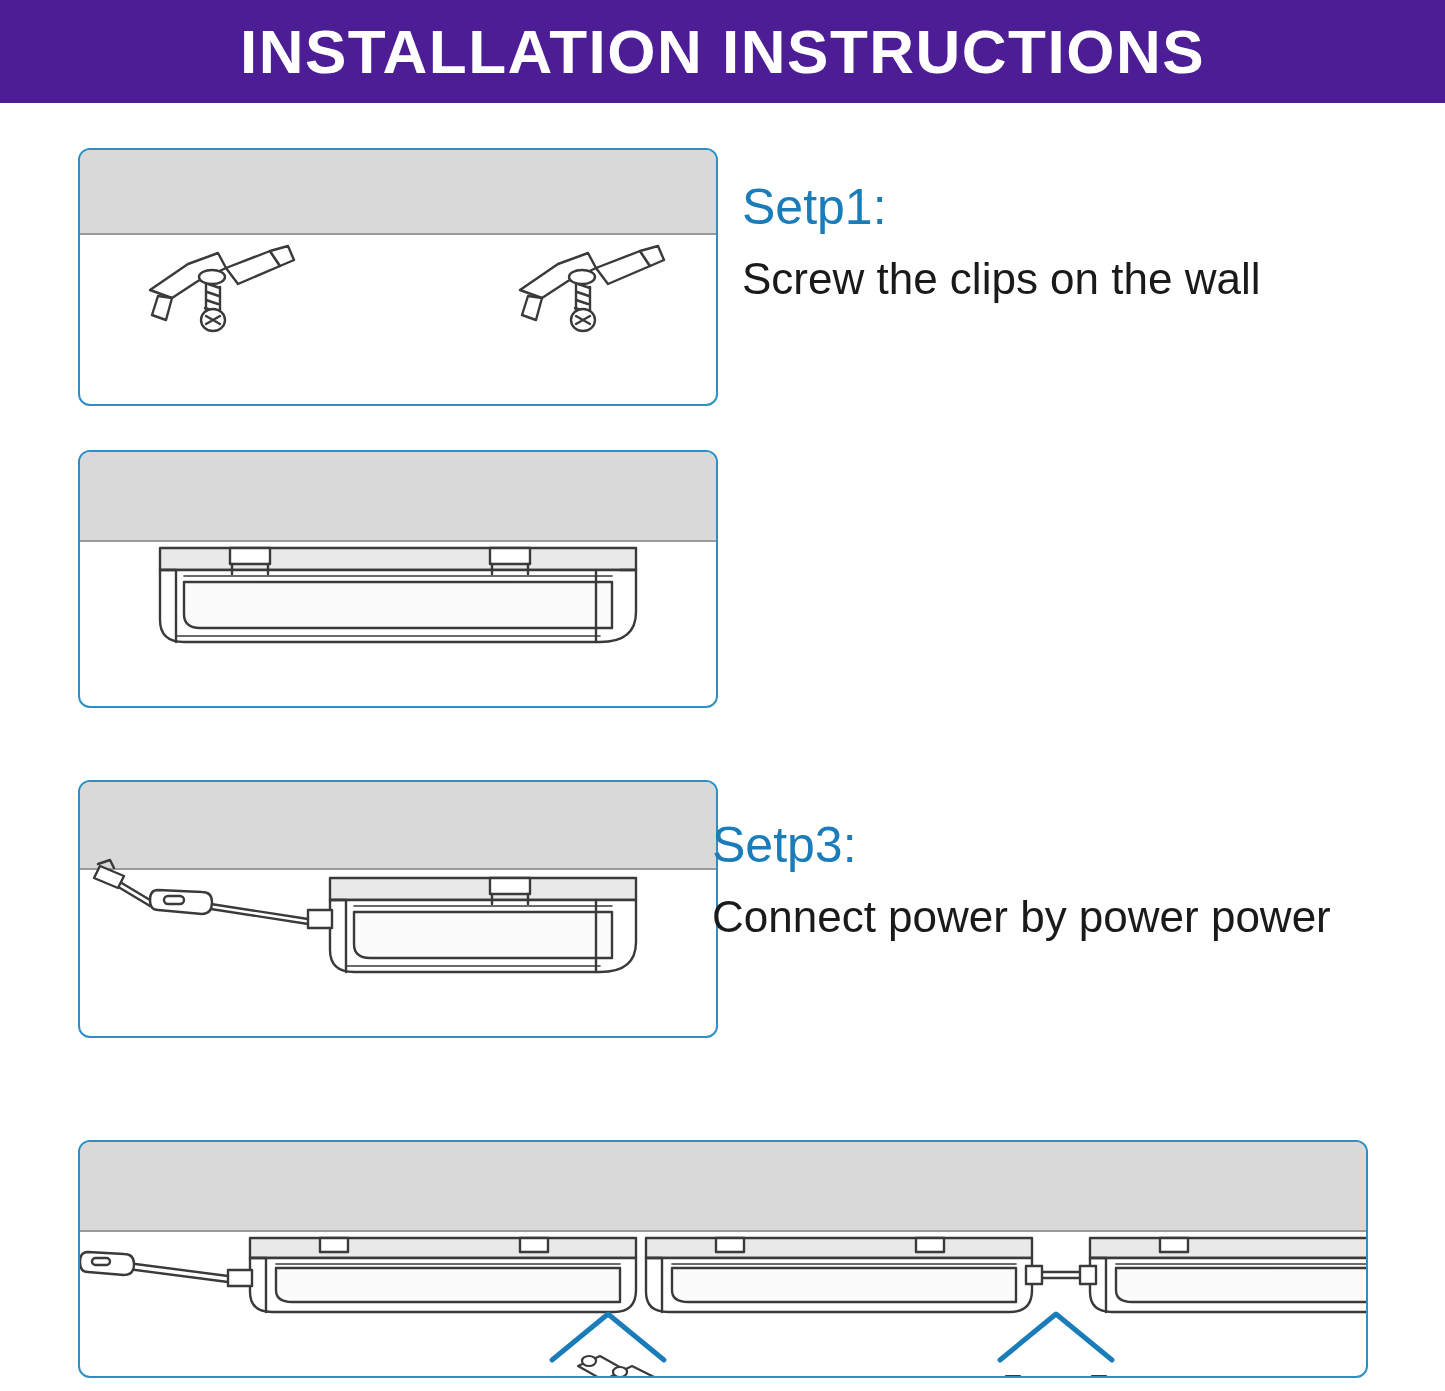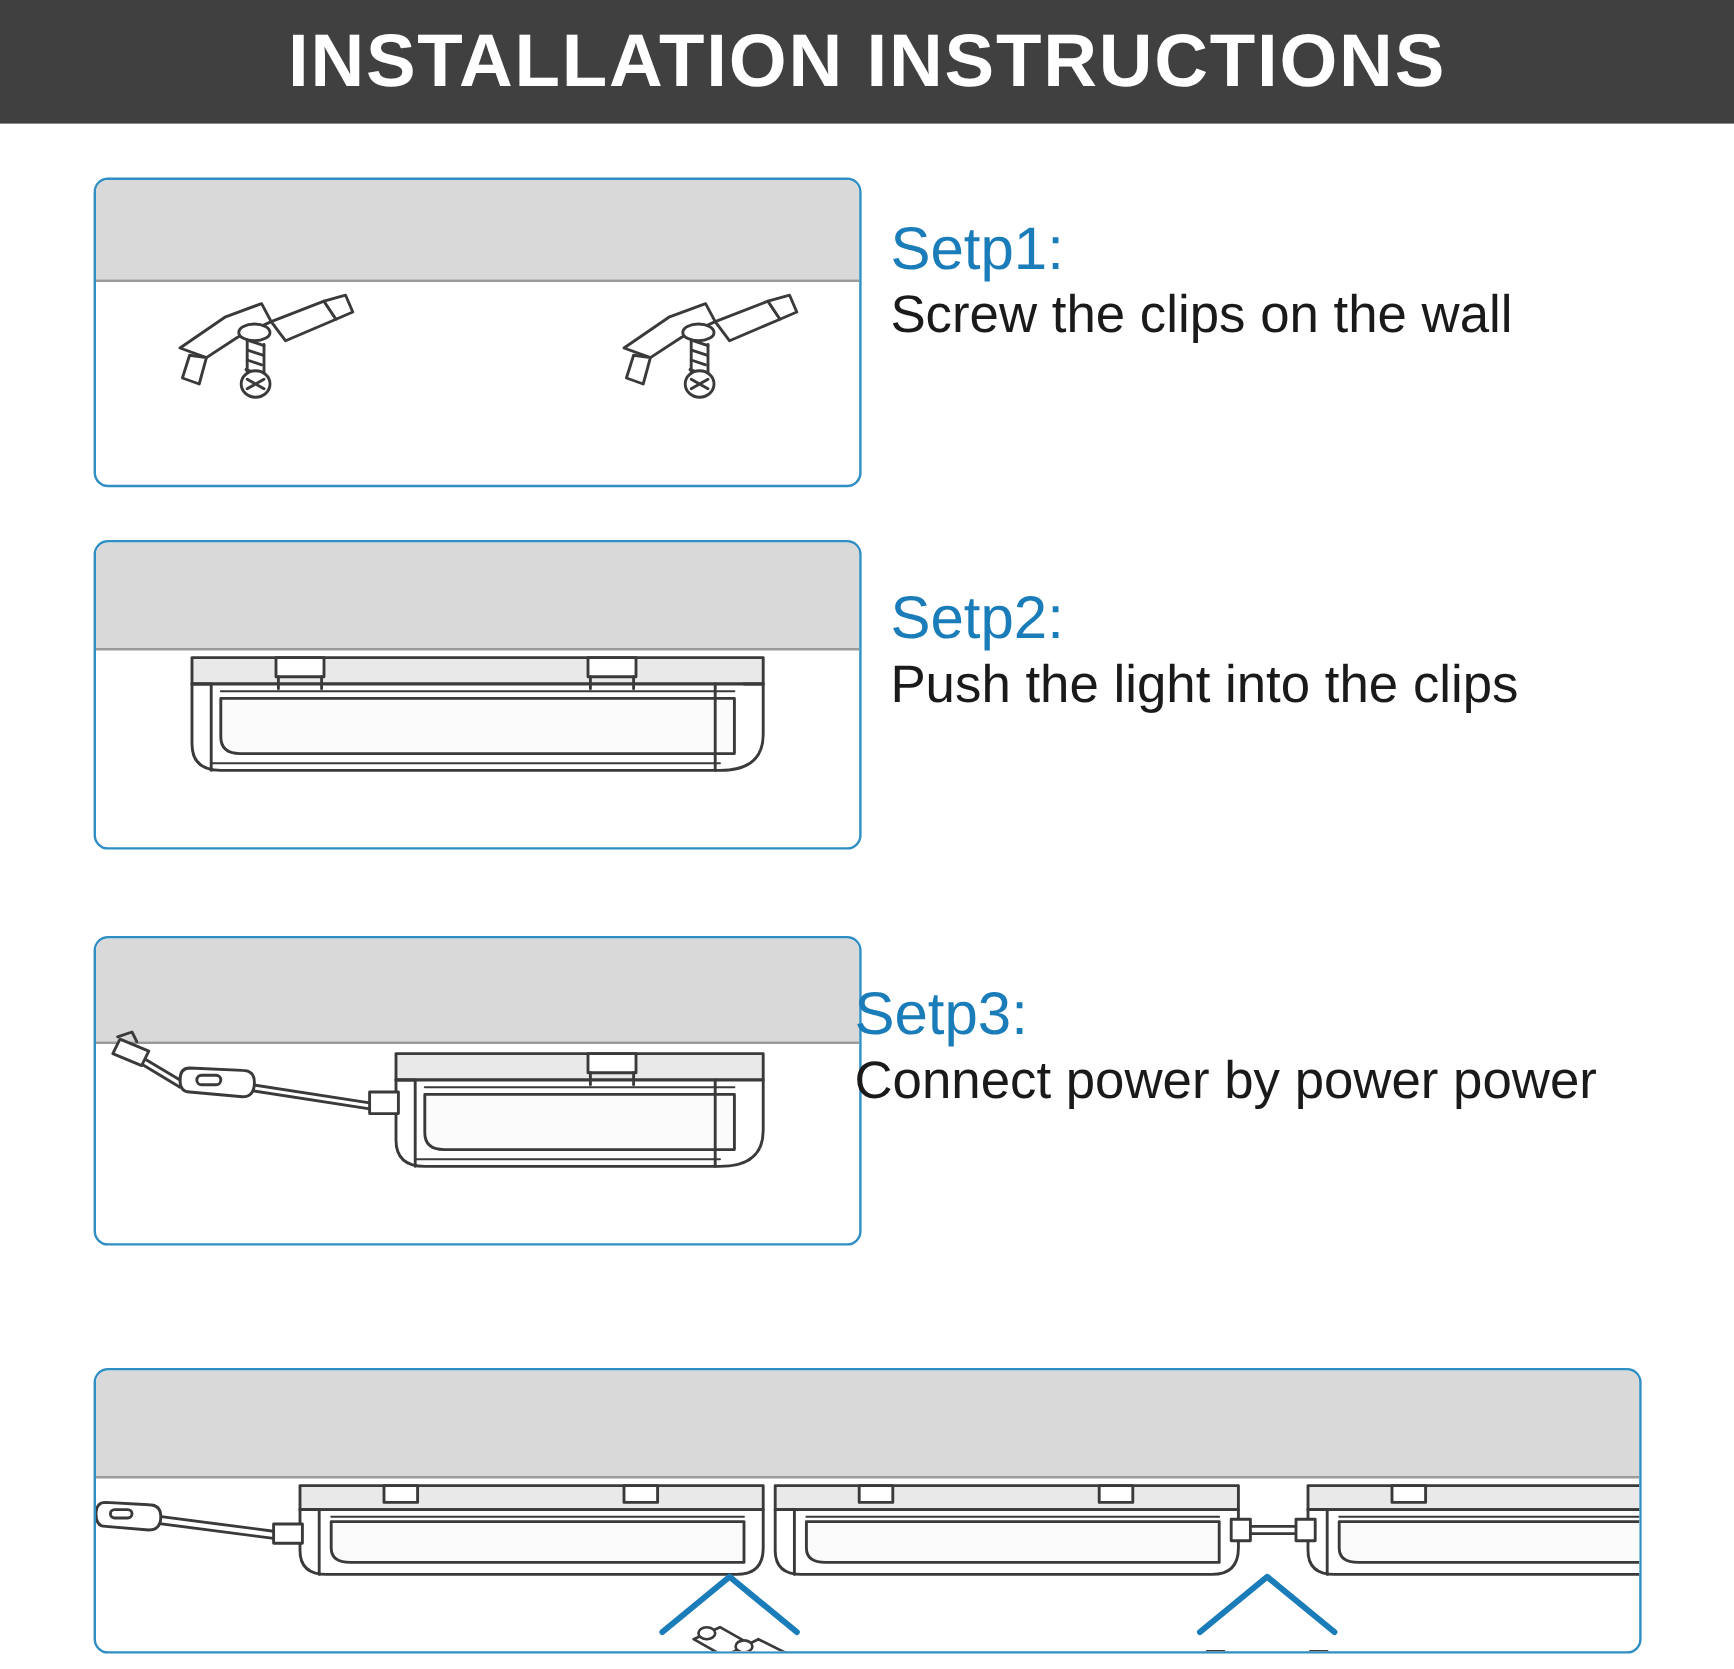--- a/index.html
+++ b/index.html
@@ -15,21 +15,21 @@
     overflow: hidden;
   }
 
   
   #title-bar {
     position: absolute;
     left: 0;
     top: 0;
     width: 1445px;
     height: 103px;
-    background: #404040;
+    background: #4c1d95;
     display: flex;
     align-items: center;
     justify-content: center;
   }
   #title-bar .title-text {
     color: #ffffff;
     font-size: 62px;
     font-weight: bold;
     letter-spacing: 1.5px;
     line-height: 1;
@@ -68,21 +68,21 @@
     font-size: 50px;
     font-weight: normal;
     line-height: 1;
     white-space: nowrap;
   }
   .step-desc {
     color: #1a1a1a;
     font-size: 44px;
     line-height: 1.15;
     white-space: nowrap;
-    margin-top: 6px;
+    margin-top: 22px;
   }
 
   
   .svg-layer {
     position: absolute;
     left: 0;
     top: 0;
   }
 </style>
 </head>
@@ -152,24 +152,20 @@
 
         <path d="M80 118 L96 118 L96 190 M540 118 L556 118"></path>
         <path d="M516 118 L516 190"></path>
 
         <path d="M104 124 L532 124" stroke-width="1.6"></path>
         <path d="M96 184 L520 184" stroke-width="1.6"></path>
       </g>
     </svg>
   </div>
 
-  <div class="step-text" style="left:742px; top:40px;">
-    <div class="step-label">Setp2:</div>
-    <div class="step-desc">Push the light into the clips</div>
-  </div>
 </div>
 
 <div class="step-row" style="top:780px; height:270px;">
 
   <div class="panel" style="left:78px; top:0px; width:640px; height:258px;">
     <div class="wall" style="height:88px;"></div>
 
     <svg class="svg-layer" width="640" height="258" viewBox="0 0 640 258">
       <g fill="none" stroke="#3a3a3a" stroke-width="2.4" stroke-linejoin="round" stroke-linecap="round">
 

